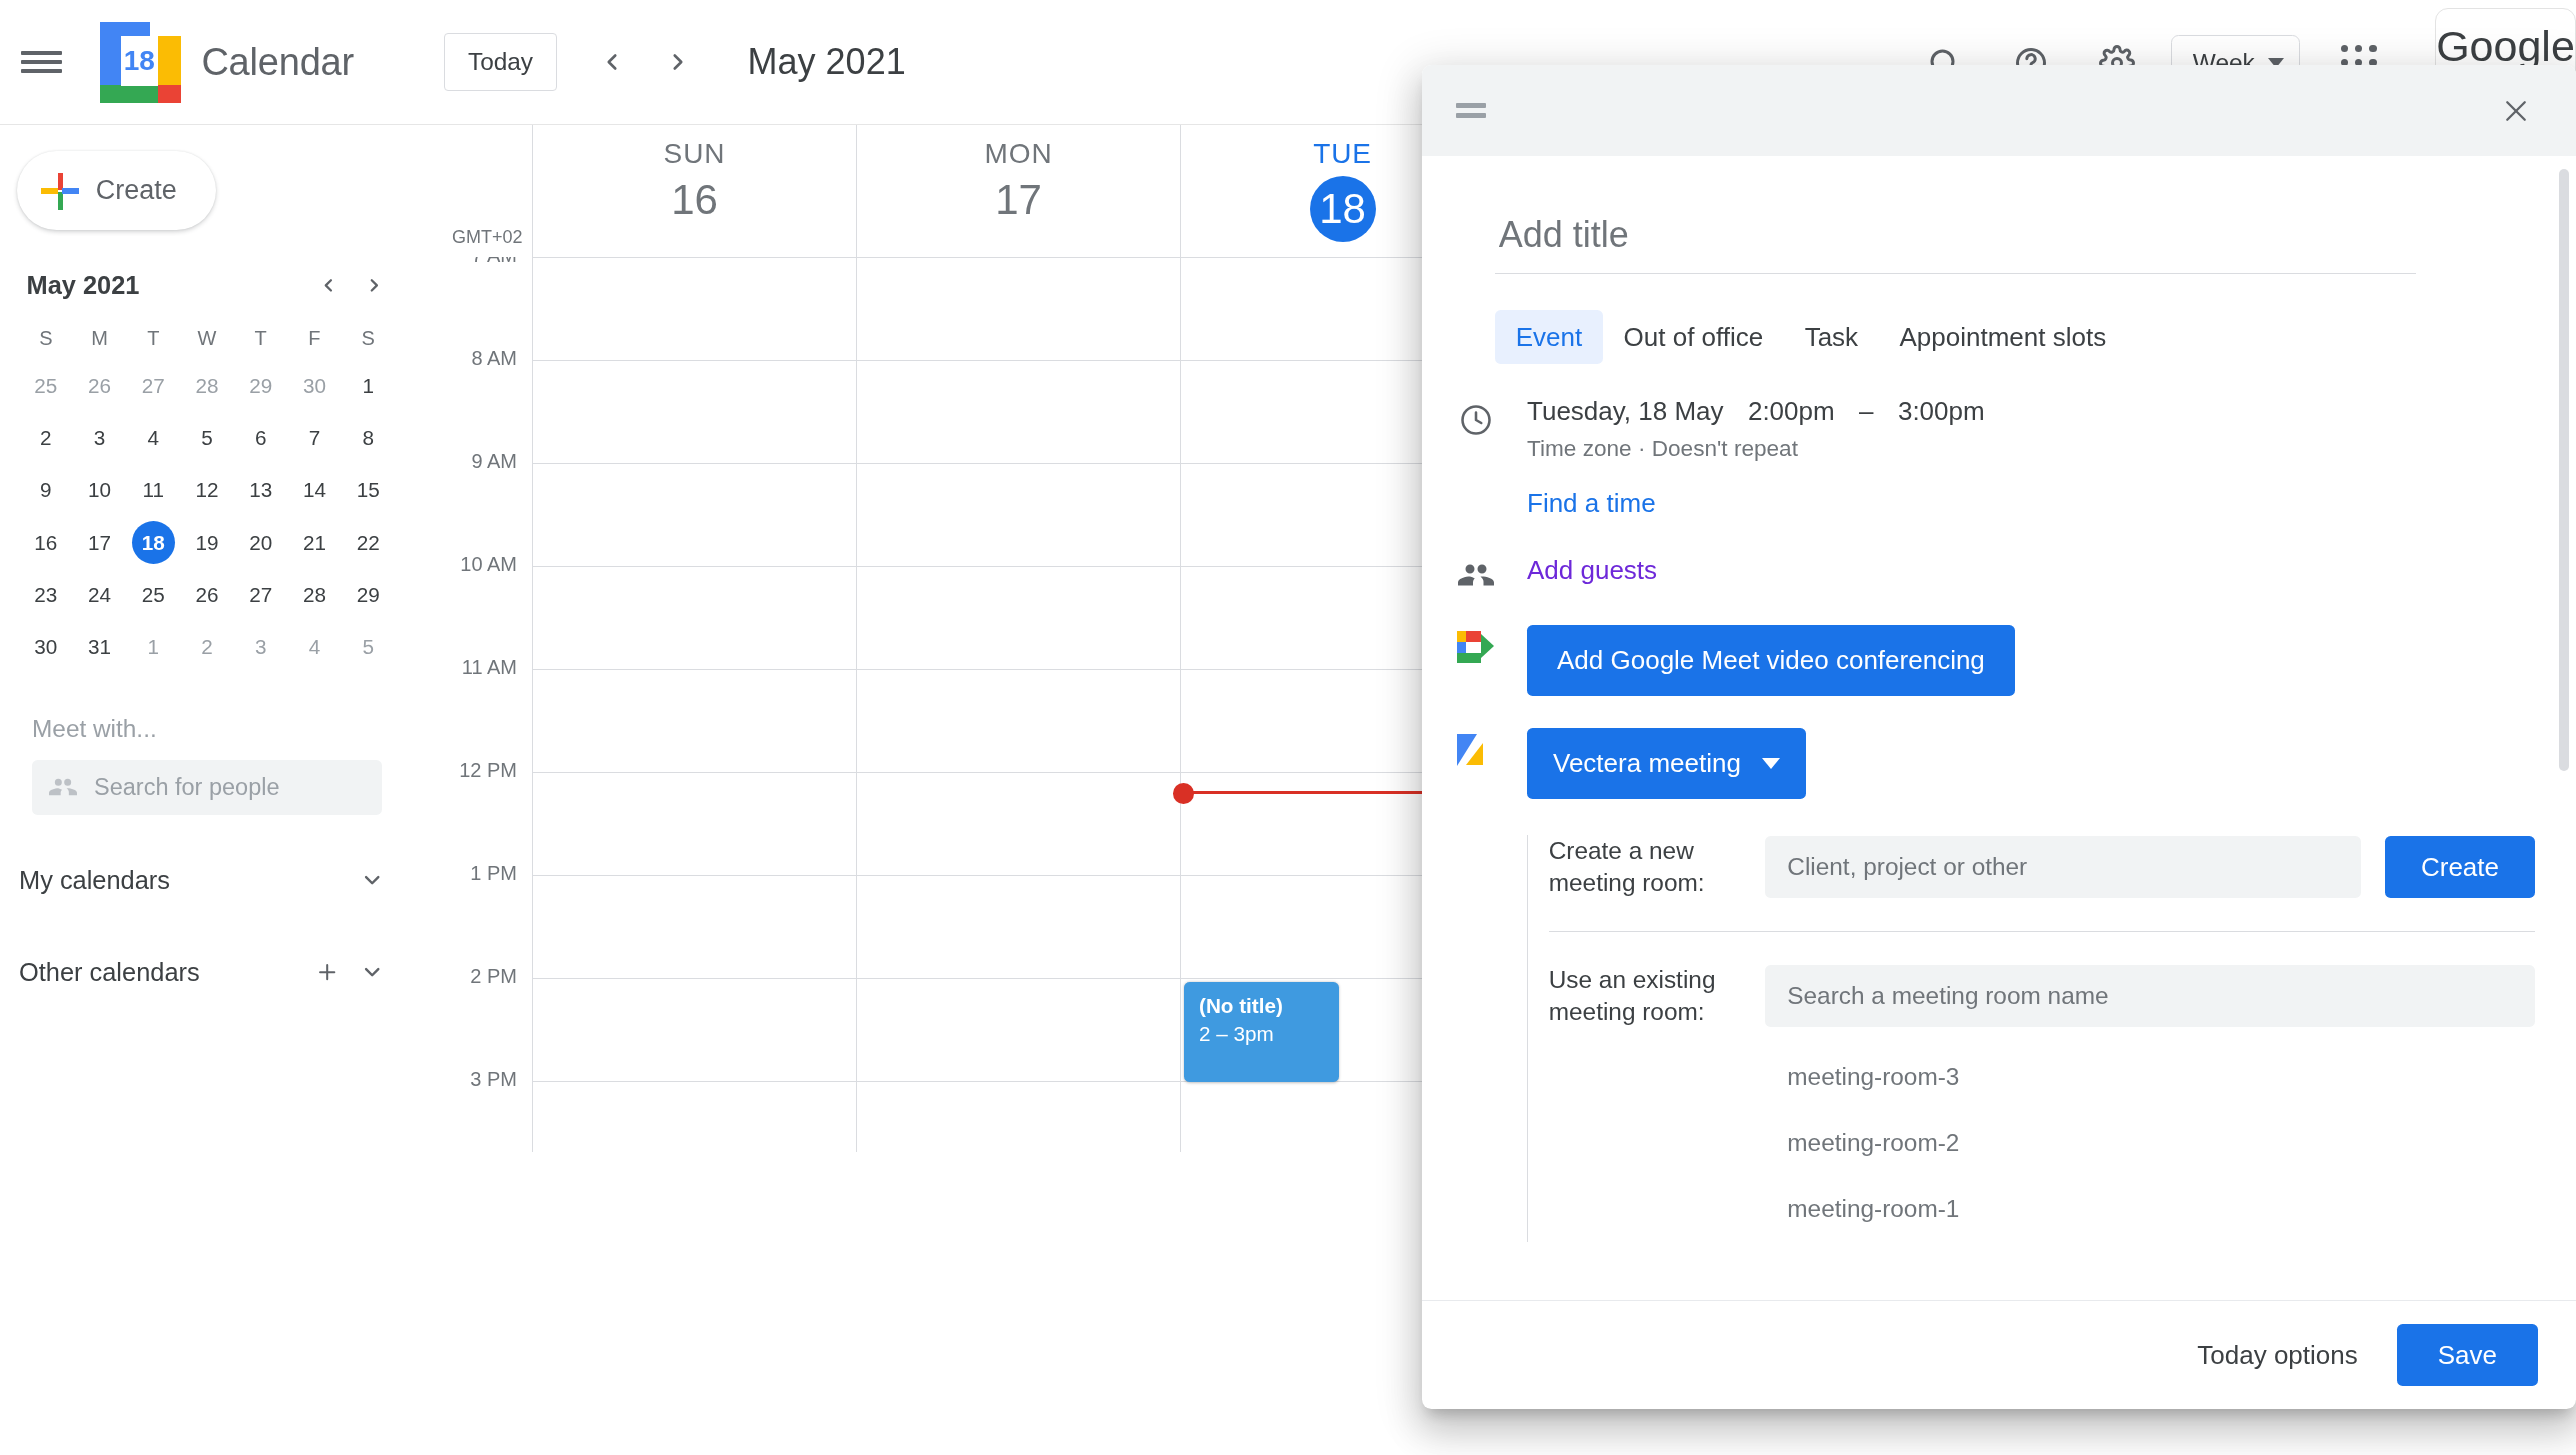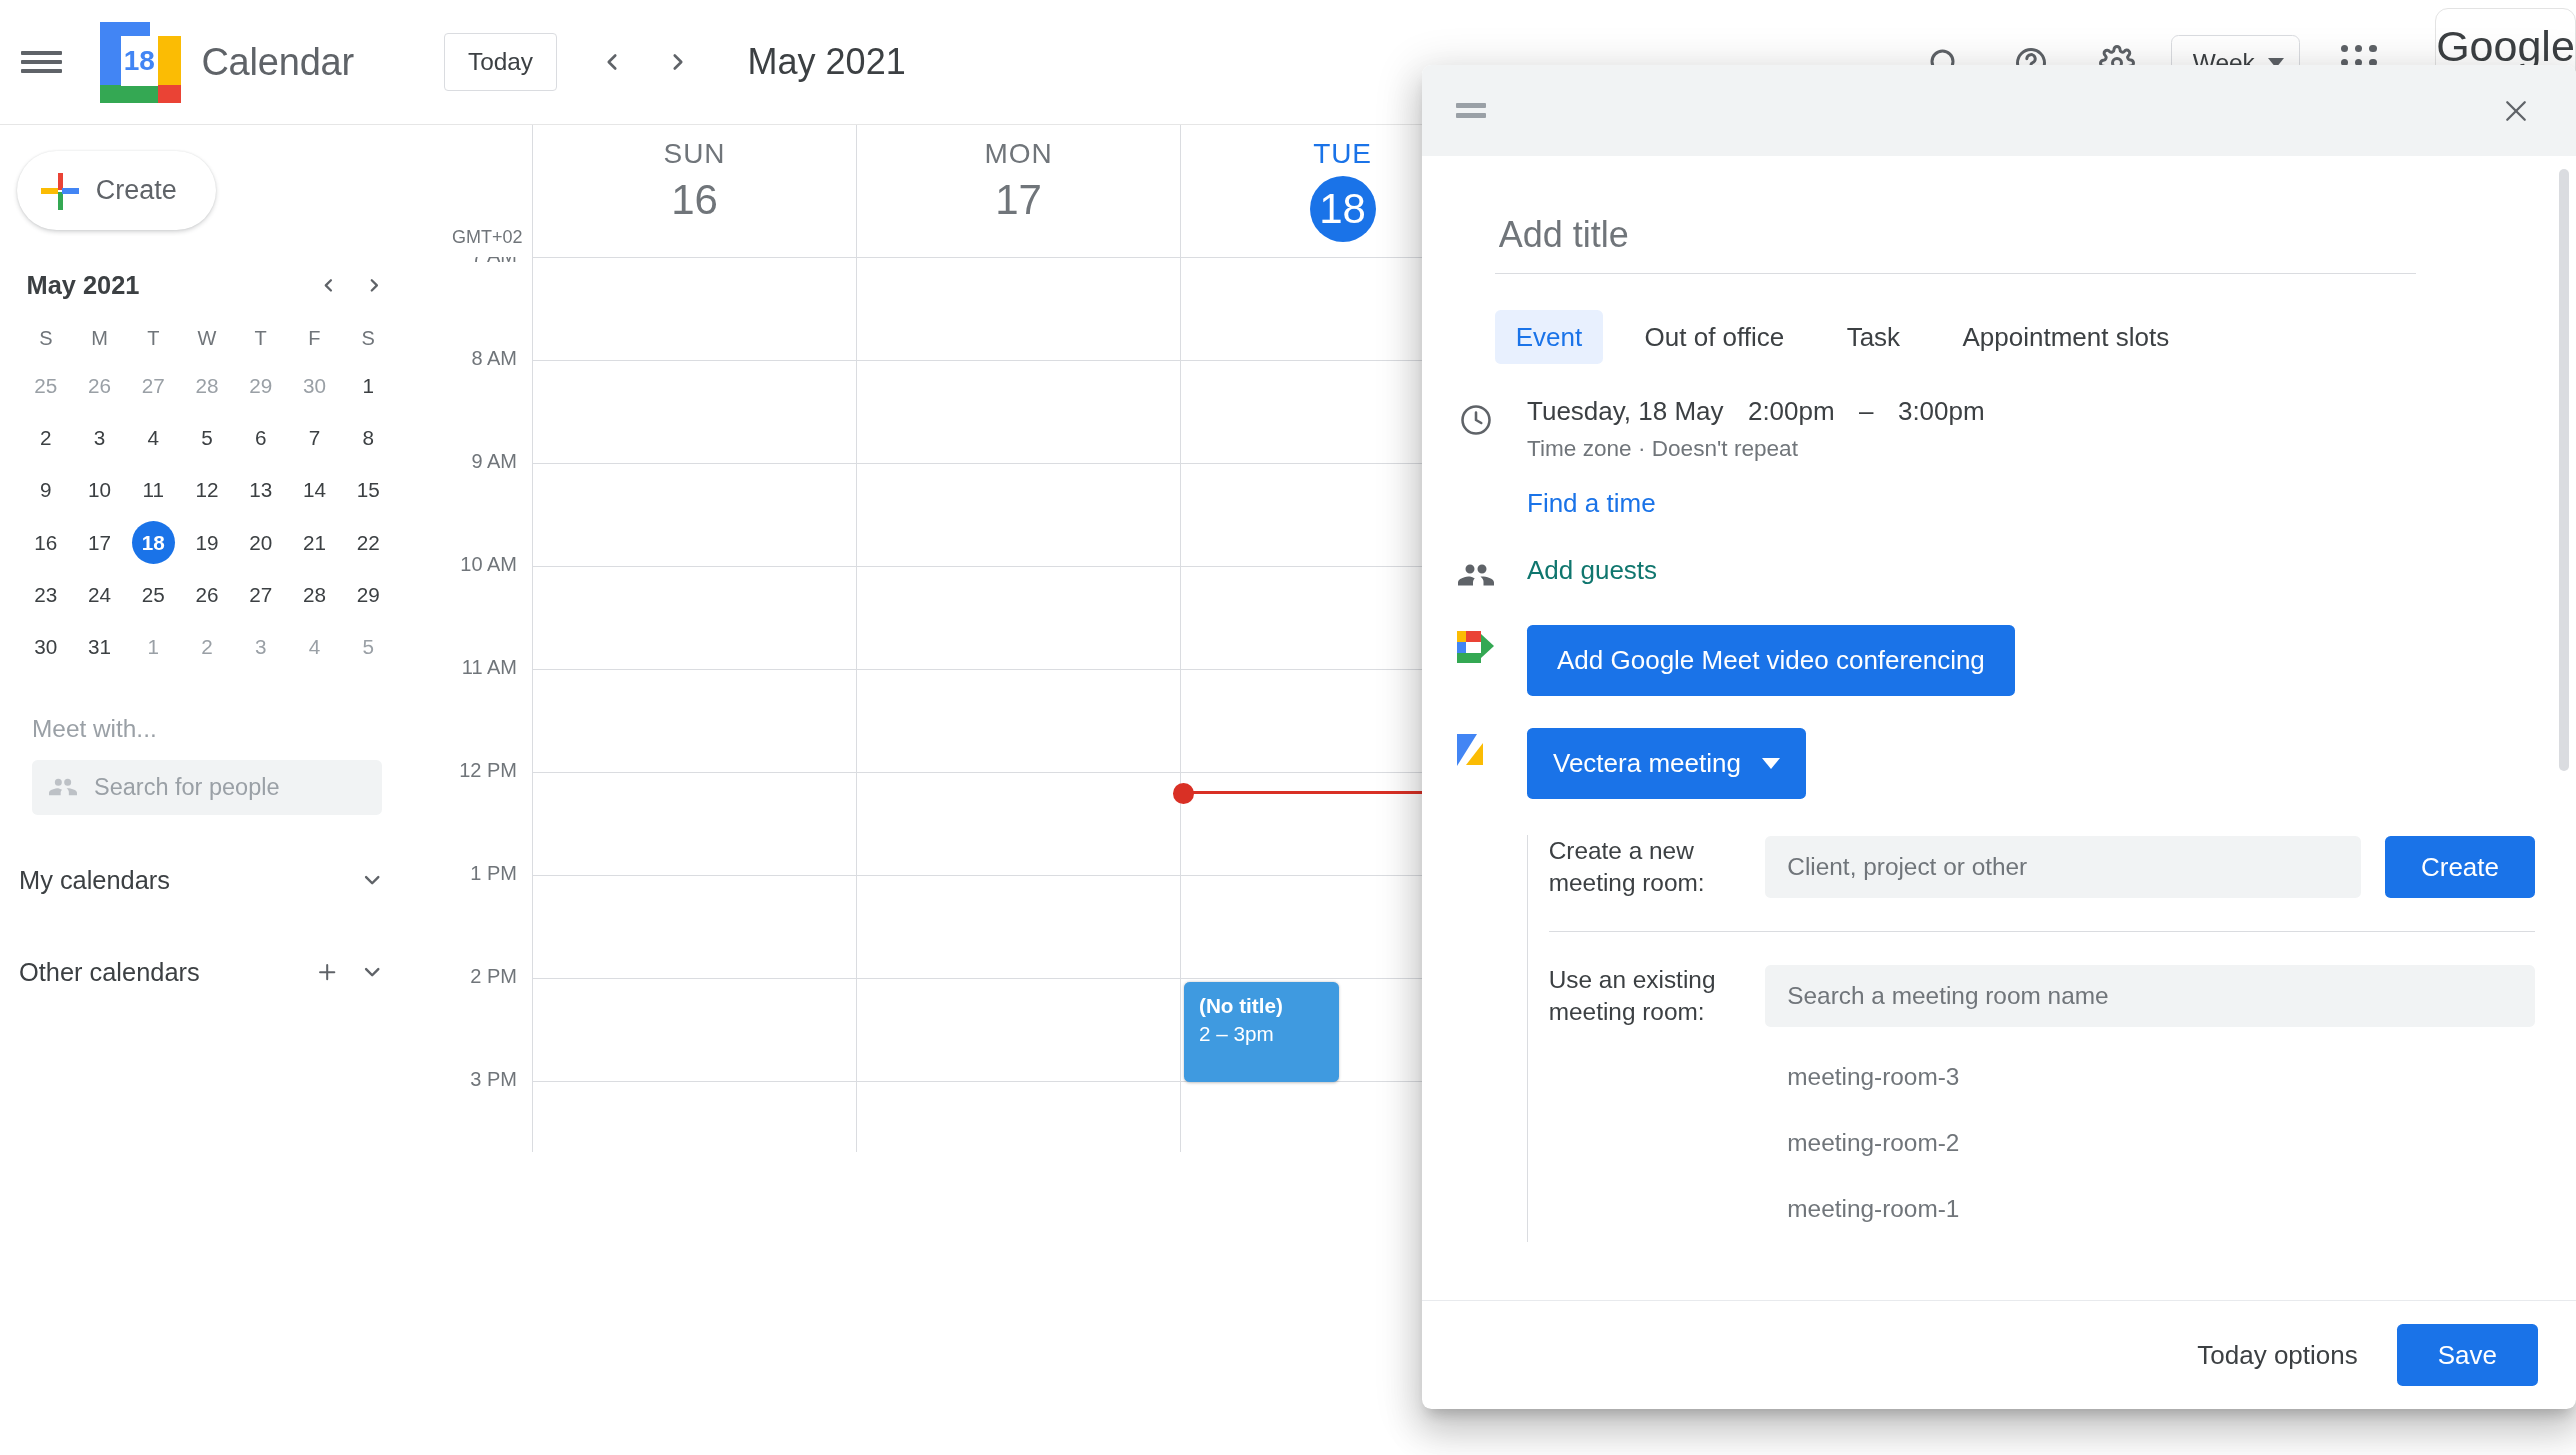--- a/index.html
+++ b/index.html
@@ -132,33 +132,33 @@
   .close-btn svg { width: 30px; height: 30px; }
 
   .dlg-body { flex:1; overflow:hidden; position:relative; padding: 0 41px 0 34px; }
   .scroll-track { position:absolute; right: 7.5px; top: 13px; bottom: 11.3px; width: 9.4px; }
   .scroll-thumb { position:absolute; right: 0; top: 0; width: 9.4px; height: 602px; background:#dadce0; border-radius:5.6px; cursor:grab;}
 
   .title-input { margin: 49px 0 0 39px; width: 921px; border:0; border-bottom:0.9px solid #dadce0;
     font-size: 36px; color:#3c4043; padding: 9.4px 0 17px 3.8px; font-family:"Liberation Sans", sans-serif; background:transparent; outline:none;}
   .title-input::placeholder { color:#70757a; }
 
-  .tabs { margin: 36px 0 0 39px; display:flex; align-items:flex-start; gap: 21px;}
+  .tabs { margin: 36px 0 0 39px; display:flex; align-items:flex-start; gap: 0;}
   .tab { padding: 11.3px 20.7px; border-radius:5.6px; font-size: 26px; color:#3c4043; cursor:pointer; }
   .tab.active { background:#e8f0fe; color:#1a73e8; }
 
   .row { display:flex; margin-top: 32px; }
   .row-icon { width: 39px; flex: 0 0 39px; margin-left: 0px; display:flex; justify-content:center; padding-top:5.6px; color:#5f6368;}
   .row-icon svg { width: 36px; height: 36px; }
   .row-content { margin-left: 32px; flex:1;}
   .dt-line { font-size: 26px; color:#3c4043; display:flex; gap: 24.4px; align-items:baseline; }
   .dt-line .seg { cursor:pointer; }
   .dt-sub { margin-top: 9.4px; font-size: 22.6px; color:#70757a; }
   .link-blue { margin-top: 26px; font-size: 26px; color:#1a73e8; cursor:pointer; display:inline-block; }
-  .guests-ph { font-size: 26px; color:#0f766e; cursor:text; padding-top:3.8px;}
+  .guests-ph { font-size: 26px; color:#6d28d9; cursor:text; padding-top:3.8px;}
 
   .meet-btn { background:#1a73e8; color:#fff; border:0; border-radius:5.6px; height: 71px; padding: 0 30px;
      font-size: 26px; cursor:pointer; font-family:"Liberation Sans", sans-serif; }
   .vectera-btn { background:#1a73e8; color:#fff; border:0; border-radius:5.6px; height: 71px; padding: 0 26px;
      font-size: 26px; cursor:pointer; display:flex; align-items:center; gap: 20.7px; font-family:"Liberation Sans", sans-serif;}
   .vectera-btn .caret-w { width:0;height:0;border-left:9.4px solid transparent;border-right:9.4px solid transparent;border-top:11.3px solid #fff;}
 
   .meet-ico { width: 38px; height: 32px; position:relative; }
   .meet-ico .b1 { position:absolute; left:0; top:0; width:9.4px; height:11.3px; background:#fbbc04;}
   .meet-ico .b2 { position:absolute; left:9.4px; top:0; width:15px; height:11.3px; background:#ea4335;}

